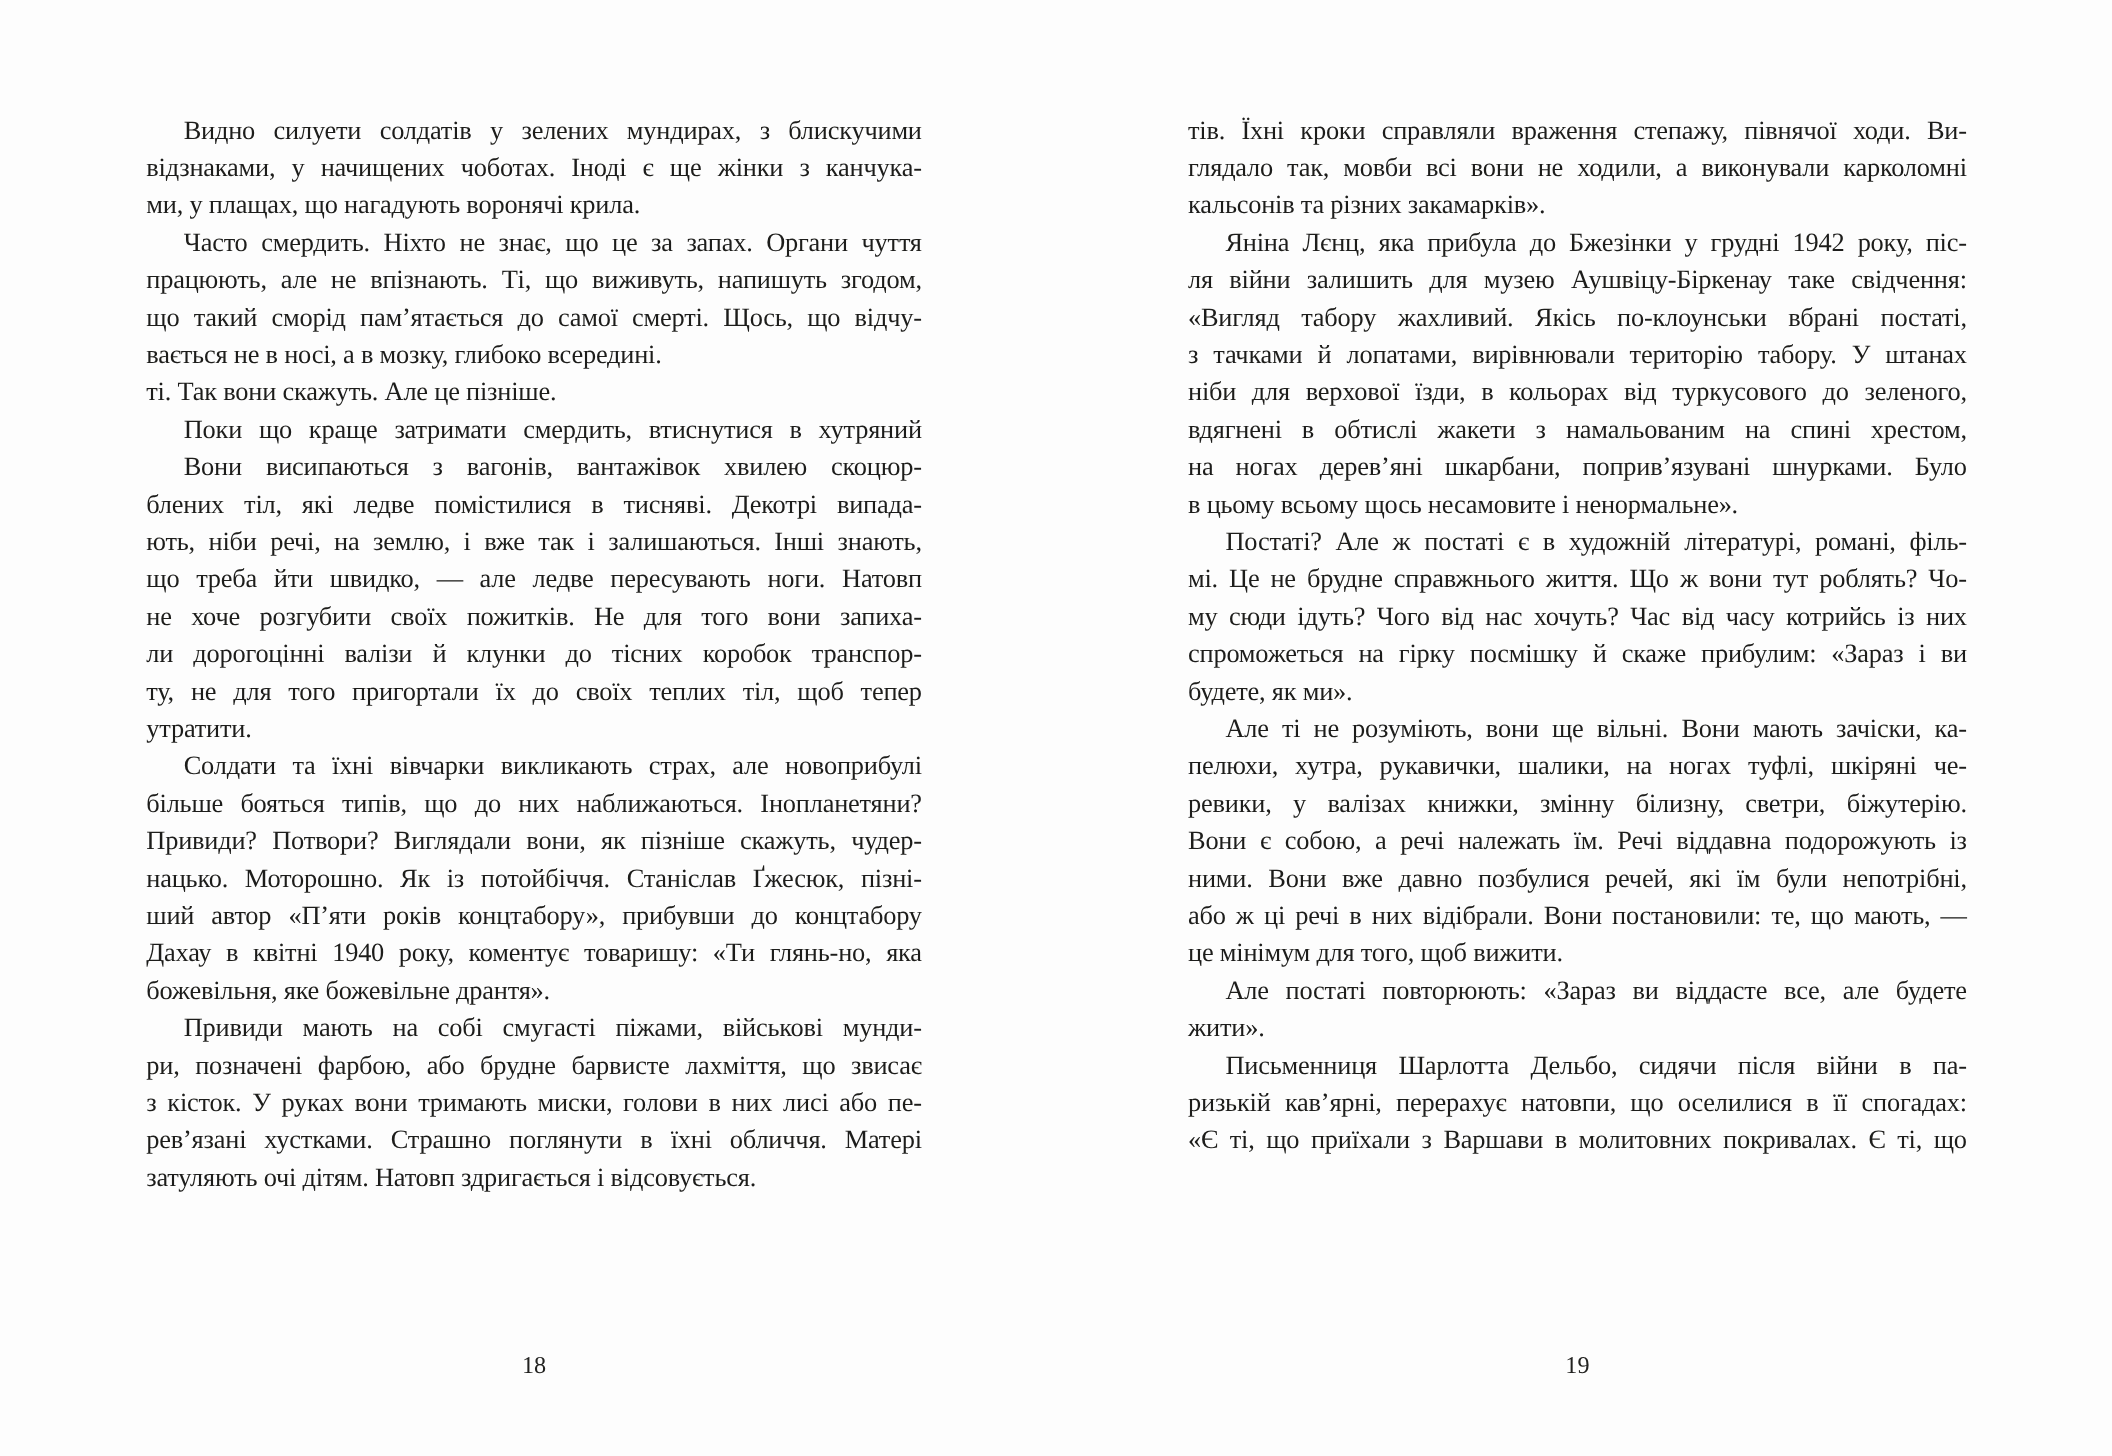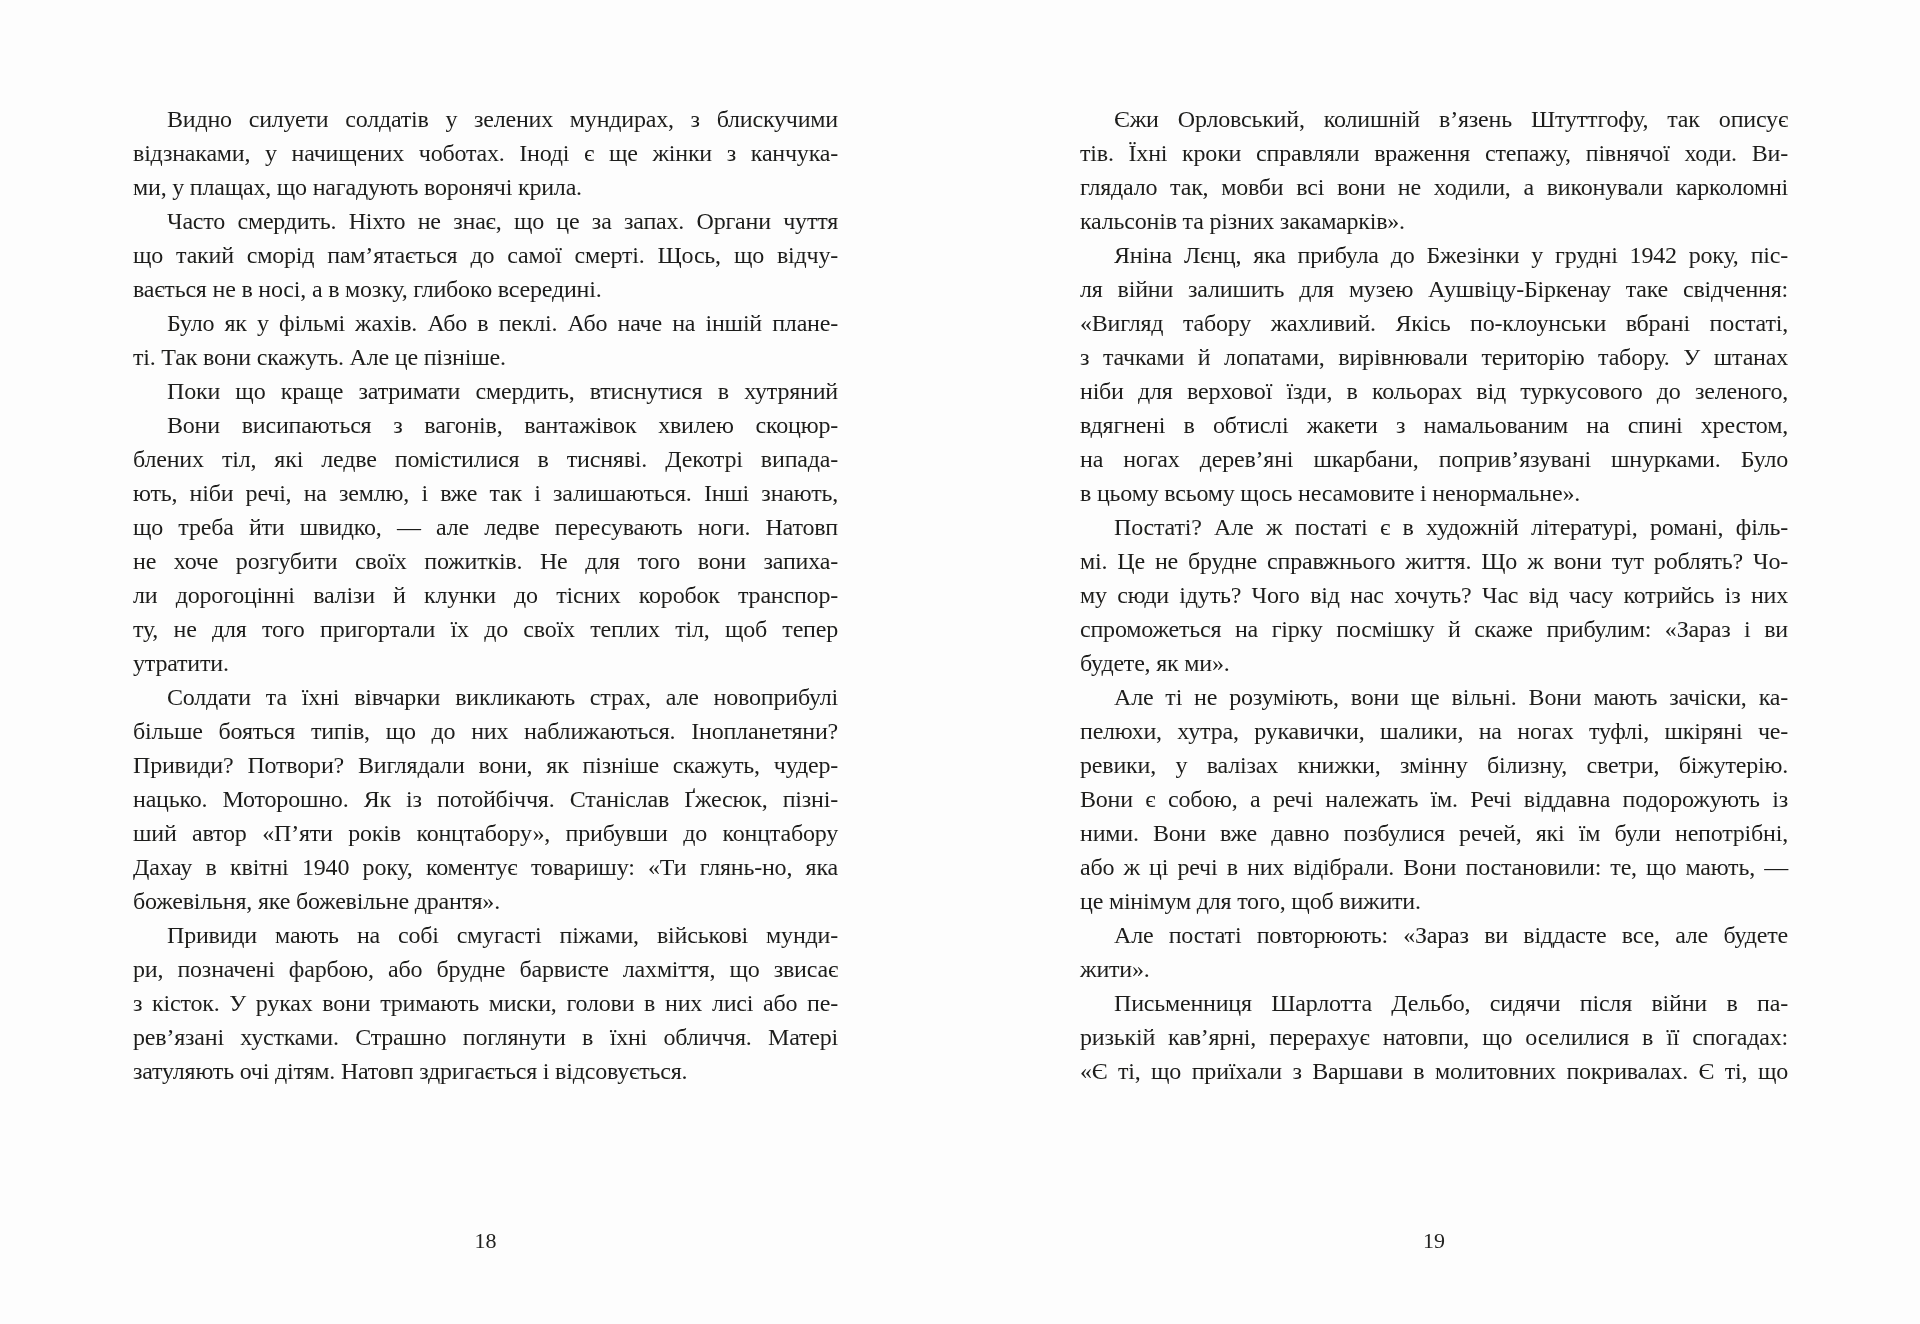--- a/index.html
+++ b/index.html
@@ -57,23 +57,23 @@
 </head>
 <body>
 
 <div class="spread">
   <section class="page" id="page-left">
     <div class="text-column">
         <div class="line first">Видно силуети солдатів у зелених мундирах, з блискучими</div>
         <div class="line">відзнаками, у начищених чоботах. Іноді є ще жінки з канчука-</div>
         <div class="line parend">ми, у плащах, що нагадують воронячі крила.</div>
         <div class="line first">Часто смердить. Ніхто не знає, що це за запах. Органи чуття</div>
+        <div class="line">працюють, але не впізнають. Ті, що виживуть, напишуть згодом,</div>
         <div class="line">що такий сморід пам’ятається до самої смерті. Щось, що відчу-</div>
         <div class="line parend">вається не в носі, а в мозку, глибоко всередині.</div>
-        <div class="line first">Було як у фільмі жахів. Або в пеклі. Або наче на іншій плане-</div>
         <div class="line parend">ті. Так вони скажуть. Але це пізніше.</div>
         <div class="line first">Поки що краще затримати смердить, втиснутися в хутряний</div>
         <div class="line first">Вони висипаються з вагонів, вантажівок хвилею скоцюр-</div>
         <div class="line">блених тіл, які ледве помістилися в тисняві. Декотрі випада-</div>
         <div class="line">ють, ніби речі, на землю, і вже так і залишаються. Інші знають,</div>
         <div class="line">що треба йти швидко, — але ледве пересувають ноги. Натовп</div>
         <div class="line">не хоче розгубити своїх пожитків. Не для того вони запиха-</div>
         <div class="line">ли дорогоцінні валізи й клунки до тісних коробок транспор-</div>
         <div class="line">ту, не для того пригортали їх до своїх теплих тіл, щоб тепер</div>
         <div class="line parend">утратити.</div>
@@ -87,21 +87,20 @@
         <div class="line first">Привиди мають на собі смугасті піжами, військові мунди-</div>
         <div class="line">ри, позначені фарбою, або брудне барвисте лахміття, що звисає</div>
         <div class="line">з кісток. У руках вони тримають миски, голови в них лисі або пе-</div>
         <div class="line">рев’язані хустками. Страшно поглянути в їхні обличчя. Матері</div>
         <div class="line parend">затуляють очі дітям. Натовп здригається і відсовується.</div>
       </div>
     <div class="page-number">18</div>
   </section>
   <section class="page" id="page-right">
     <div class="text-column">
-        <div class="line first">Єжи Орловський, колишній в’язень Штуттгофу, так описує</div>
         <div class="line">тів. Їхні кроки справляли враження степажу, півнячої ходи. Ви-</div>
         <div class="line">глядало так, мовби всі вони не ходили, а виконували карколомні</div>
         <div class="line parend">кальсонів та різних закамарків».</div>
         <div class="line first">Яніна Лєнц, яка прибула до Бжезінки у грудні 1942 року, піс-</div>
         <div class="line">ля війни залишить для музею Аушвіцу-Біркенау таке свідчення:</div>
         <div class="line">«Вигляд табору жахливий. Якісь по-клоунськи вбрані постаті,</div>
         <div class="line">з тачками й лопатами, вирівнювали територію табору. У штанах</div>
         <div class="line">ніби для верхової їзди, в кольорах від туркусового до зеленого,</div>
         <div class="line">вдягнені в обтислі жакети з намальованим на спині хрестом,</div>
         <div class="line">на ногах дерев’яні шкарбани, поприв’язувані шнурками. Було</div>

